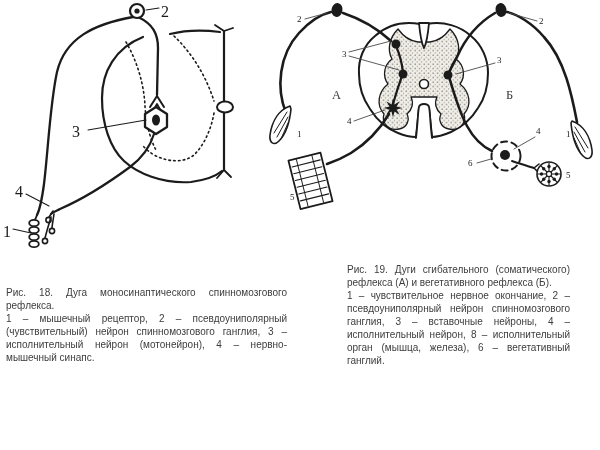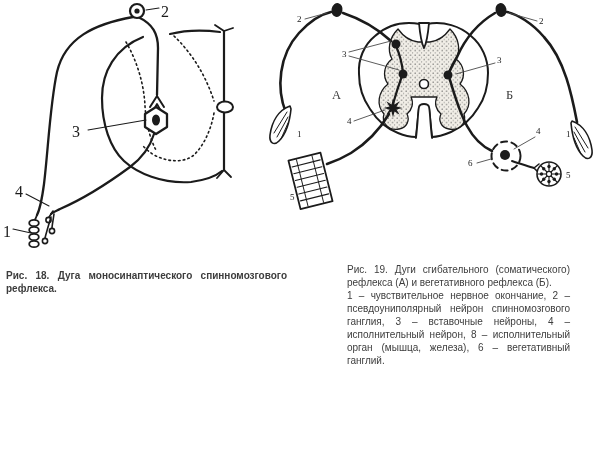--- a/index.html
+++ b/index.html
@@ -13,21 +13,21 @@
   .diagram{position:absolute;}
   #fig18-svg{left:0;top:0;}
   #fig19-svg{left:266px;top:0;}
   .caption{
     position:absolute;
     color:#3d3d3d;
     font-size:10px;
     line-height:13px;
     text-align:justify;
   }
-  #fig18-caption{left:6px;top:269px;width:281px;font-weight:bold;}
+  #fig18-caption{left:6px;top:286px;width:281px;}
   #fig19-caption{left:347px;top:263px;width:223px;}
   .cap-title,.cap-legend{text-align:justify;}
   svg text{font-family:"Liberation Serif", serif;fill:#1b1b1b;}
   .lbl-big{font-size:16px;}
   .lbl-sm{font-size:9px;}
   .lbl-panel{font-size:12.5px;fill:#3a3a3a;}
 </style>
 </head>
 <body>
 
@@ -199,20 +199,21 @@
     <text class="lbl-sm" x="566" y="137">1</text>
     <text class="lbl-sm" x="290" y="200">5</text>
     <text class="lbl-sm" x="566" y="178">5</text>
     <text class="lbl-sm" x="468" y="166">6</text>
     <text class="lbl-panel" x="332" y="99">А</text>
     <text class="lbl-panel" x="506" y="99">Б</text>
   </svg>
 
   <div class="caption" id="fig18-caption">
     <div class="cap-title">Рис. 18. Дуга моносинаптического спинномозгового рефлекса.</div>
+    <div class="cap-legend">1 – мышечный рецептор, 2 – псевдоуниполярный (чувствительный) нейрон спинномозгового ганглия, 3 – исполнительный нейрон (мотонейрон), 4 – нервно-мышечный синапс.</div>
   </div>
 
   <div class="caption" id="fig19-caption">
     <div class="cap-title">Рис. 19. Дуги сгибательного (соматического) рефлекса (А) и вегетативного рефлекса (Б).</div>
     <div class="cap-legend">1 – чувствительное нервное окончание, 2 – псевдоуниполярный нейрон спинномозгового ганглия, 3 – вставочные нейроны, 4 – исполнительный нейрон, 8 – исполнительный орган (мышца, железа), 6 – вегетативный ганглий.</div>
   </div>
 
 </div>
 
 </body></html>

